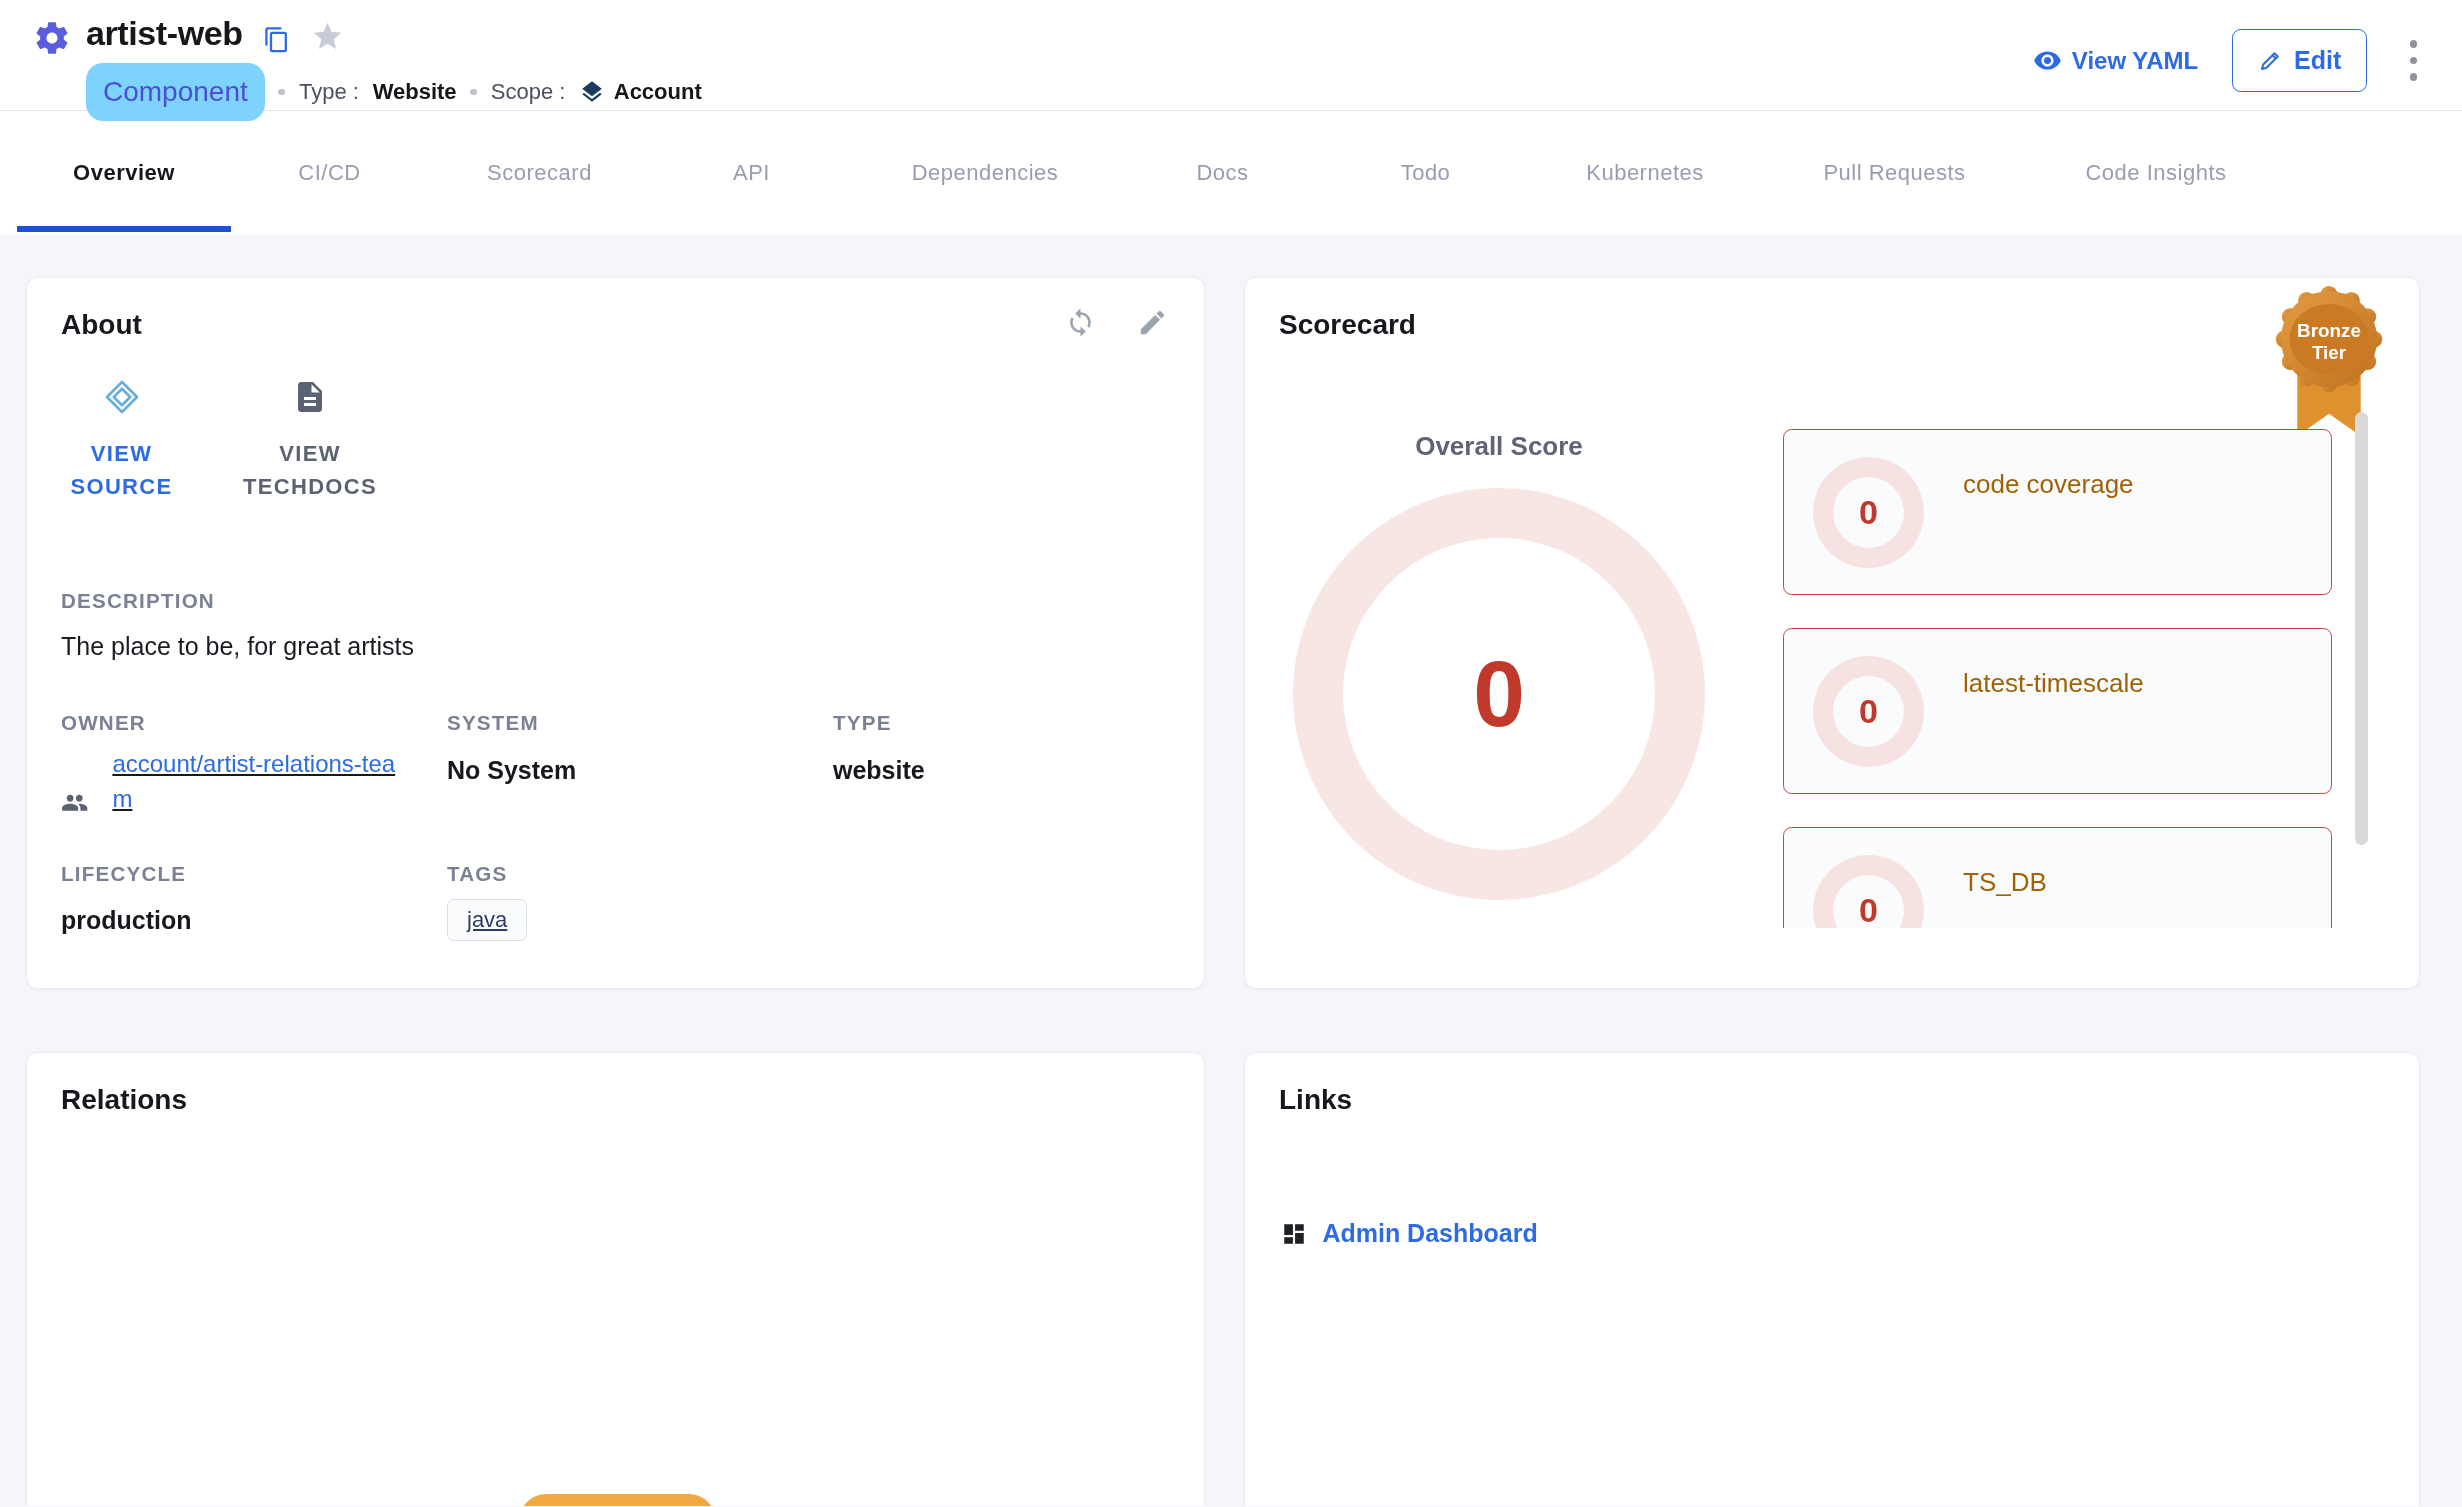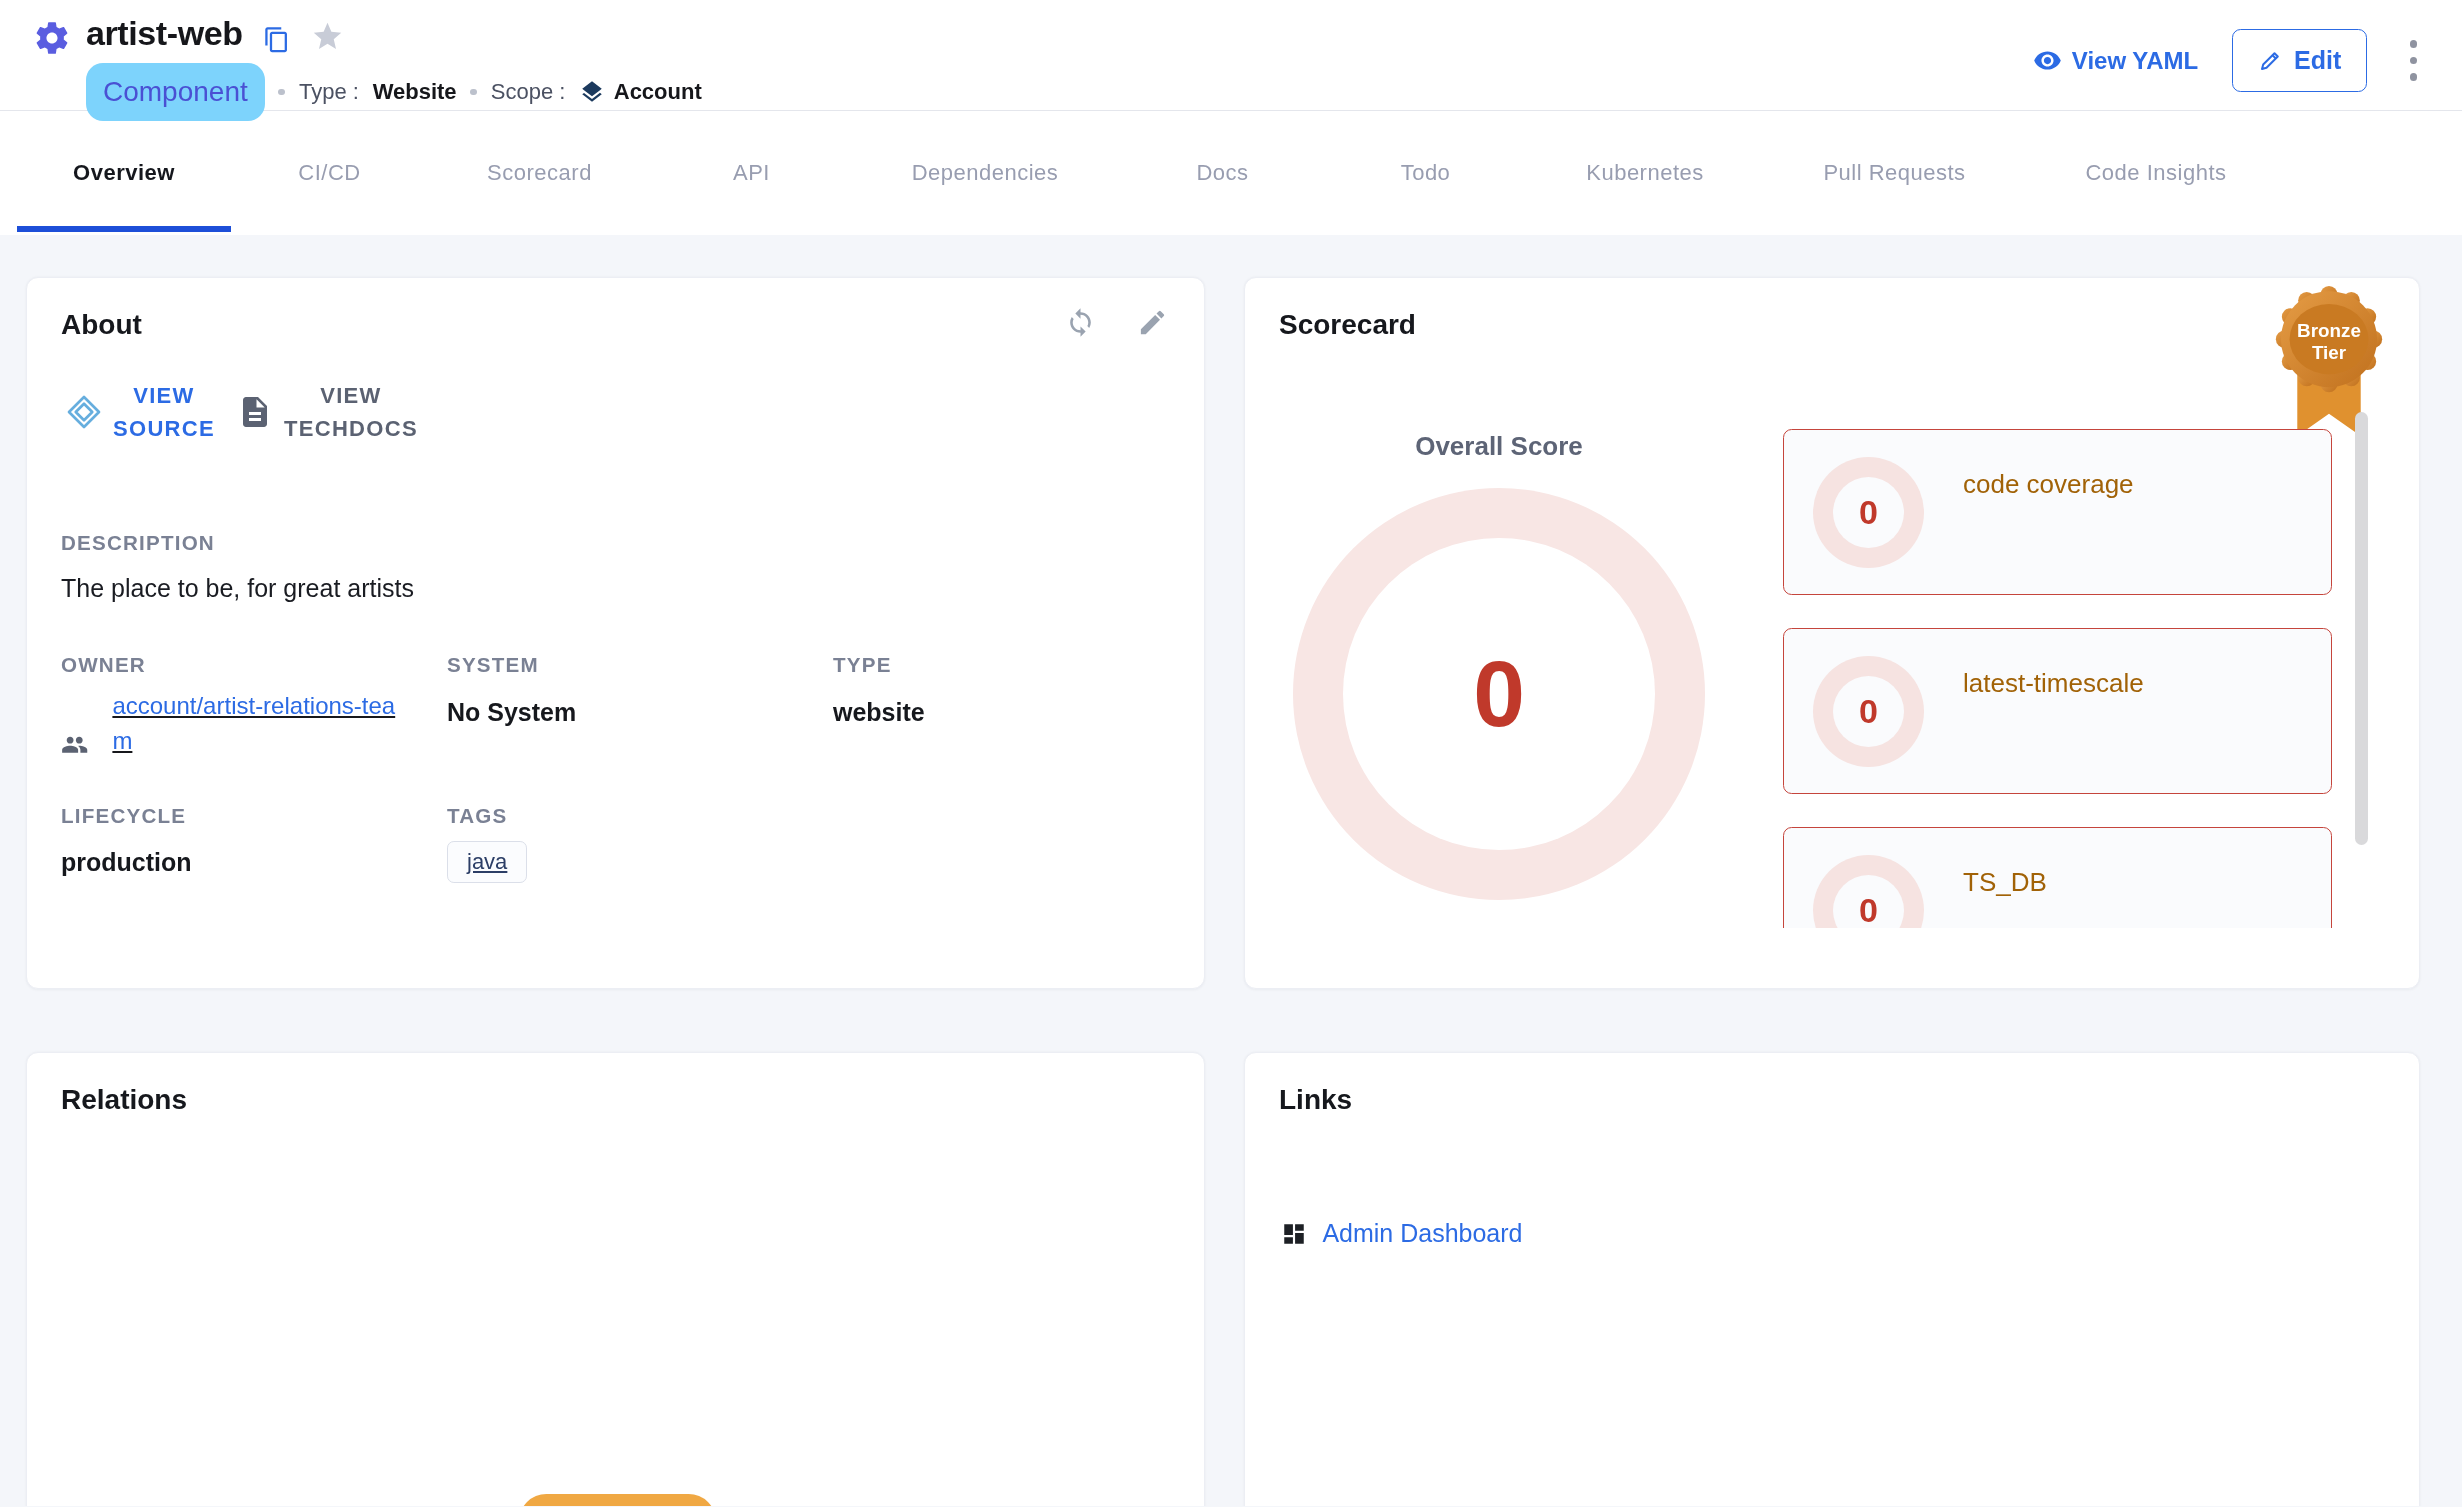--- a/index.html
+++ b/index.html
@@ -41,21 +41,21 @@
     grid-template-columns:1179px 1176px; column-gap:39px; row-gap:63px; align-items:start; }
   .card { position:relative; background:#fff; border:0.9px solid #eceef4; border-radius:12px;
     box-shadow:0 0.9px 2.6px rgba(25,30,60,.05); }
   .card h2 { font-size:28px; font-weight:700; color:#16181d; margin:31px 0 0 34px; }
   .card-about, .card-scorecard { height:712px; }
   .card-relations, .card-links { height:532px; }
 
   
   .about-actions { position:absolute; top:29px; right:36px; display:flex; gap:41px; }
   .quick-links { margin:38px 0 0 39px; display:flex; gap:60px; }
-  .quick-link { display:flex; flex-direction:row; align-items:center; gap:11px; background:none; border:none; cursor:pointer; }
+  .quick-link { display:flex; flex-direction:column; align-items:center; gap:22px; background:none; border:none; cursor:pointer; }
   .quick-link .ql-label { font-size:22px; font-weight:700; letter-spacing:1.3px; line-height:1.5; text-align:center; }
   .quick-link.source { width:111px; } .quick-link.source .ql-label { color:#2c6be4; }
   .quick-link.techdocs { width:146px; } .quick-link.techdocs .ql-label { color:#5b6272; }
   .section-label { font-size:20.6px; font-weight:600; color:#7a8194; letter-spacing:1.2px; }
   .description-block { margin:86px 0 0 34px; }
   .description-value { margin-top:19px; font-size:25px; color:#1a1c22; }
   .fields-grid { margin:50px 34px 0; display:grid; grid-template-columns:386px 386px auto; }
   .field-value { margin-top:20.6px; font-size:25px; font-weight:700; color:#16181d; }
   .owner-value { margin-top:12px; display:flex; align-items:flex-end; gap:24px; width:352px;text-decoration:underline; }
   .owner-link { font-size:24px; color:#2c6be4; text-decoration:none; word-break:break-all; line-height:1.45; }
@@ -80,21 +80,21 @@
   .mini-donut span { position:relative; font-size:34px; font-weight:700; color:#c0392b; }
   .check-label { font-size:26px; color:#a16207; align-self:flex-start; margin-top:39px; }
   .scroll-thumb { position:absolute; right:51px; top:134px; width:13px; height:433px;
     background:#d9d9db; border-radius:6.9px; cursor:pointer; }
   .tier-badge { position:absolute; top:6.9px; right:36px; }
 
   
   .relations-button { position:absolute; top:441px; left:492px; width:197px; height:62px;
     background:#f0a843; border:none; border-radius:27.4px; cursor:pointer; }
   .link-row { margin:103px 0 0 36px; display:flex; align-items:center; gap:15.4px; }
-  .link-anchor { font-size:25px; color:#2c6be4; text-decoration:none; }
+  .link-anchor { font-size:25px; color:#2c6be4; text-decoration:none;font-weight:bold; }
   svg { display:block; }
 </style>
 </head>
 <body>
 
 <div class="header">
   <span class="gear">
     <svg width="38" height="38" viewBox="0 0 24 24" fill="#5a5de0">
         <path d="M19.43 12.98c.04-.32.07-.64.07-.98s-.03-.66-.07-.98l2.11-1.65c.19-.15.24-.42.12-.64l-2-3.46c-.12-.22-.39-.3-.61-.22l-2.49 1c-.52-.4-1.08-.73-1.69-.98l-.38-2.65A.488.488 0 0 0 14 2h-4c-.25 0-.46.18-.49.42l-.38 2.65c-.61.25-1.17.59-1.69.98l-2.49-1c-.23-.09-.49 0-.61.22l-2 3.46c-.13.22-.07.49.12.64l2.11 1.65c-.04.32-.07.65-.07.98s.03.66.07.98l-2.11 1.65c-.19.15-.24.42-.12.64l2 3.46c.12.22.39.3.61.22l2.49-1c.52.4 1.08.73 1.69.98l.38 2.65c.03.24.24.42.49.42h4c.25 0 .46-.18.49-.42l.38-2.65c.61-.25 1.17-.59 1.69-.98l2.49 1c.23.09.49 0 .61-.22l2-3.46c.12-.22.07-.49-.12-.64l-2.11-1.65zM12 15.5c-1.93 0-3.5-1.57-3.5-3.5s1.57-3.5 3.5-3.5 3.5 1.57 3.5 3.5-1.57 3.5-3.5 3.5z"></path>
       </svg>

